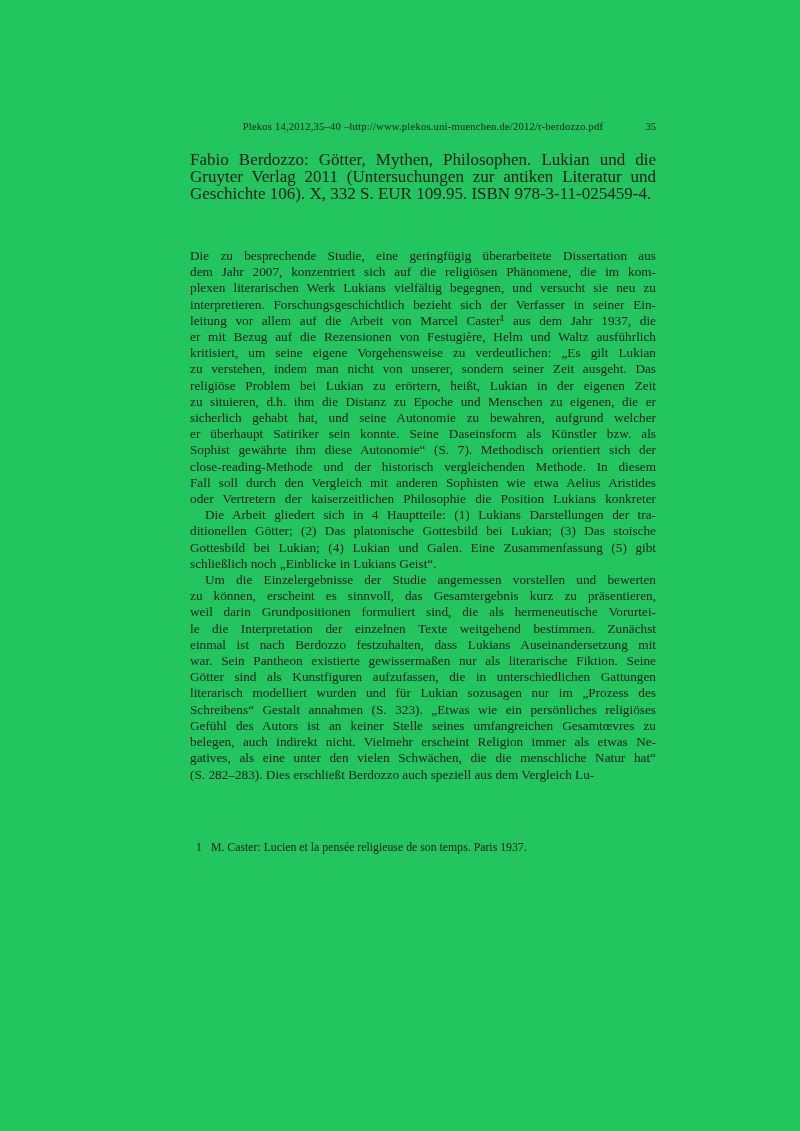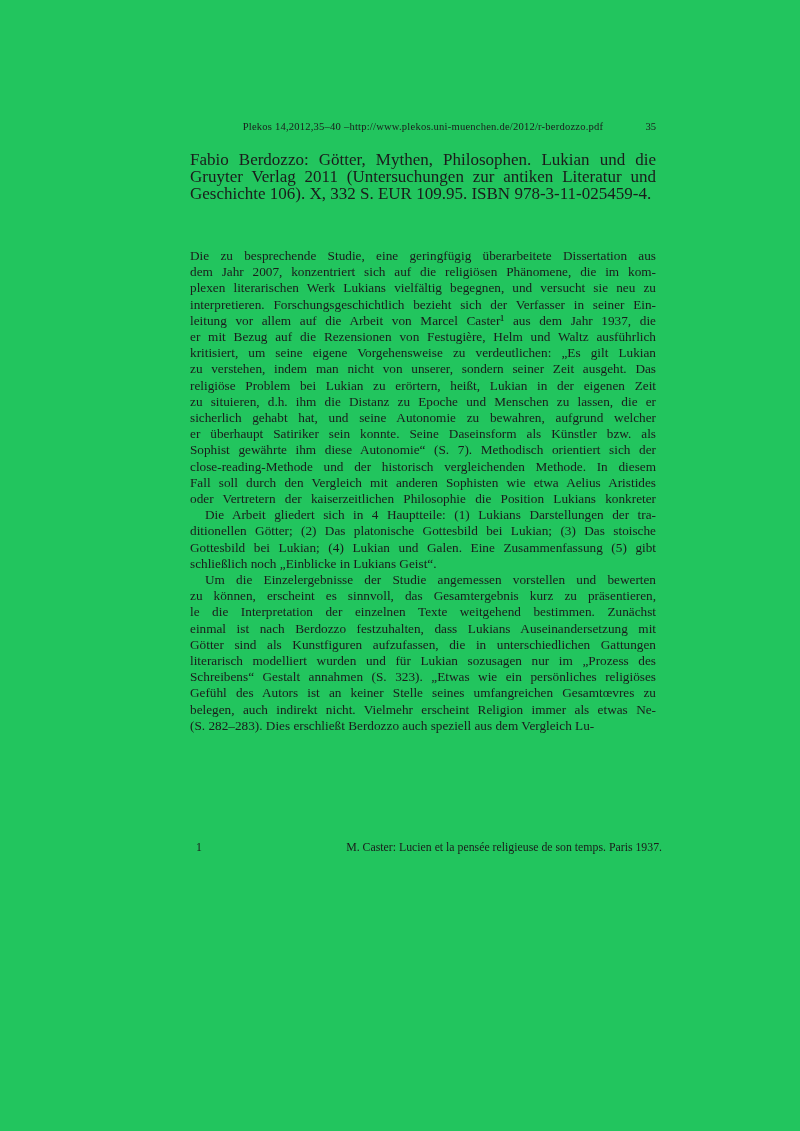--- a/index.html
+++ b/index.html
@@ -33,21 +33,21 @@
 
   
   .footnote {
     top: 840px;
     font-size: 11.8px;
     line-height: 14px;
     display: flex;
     padding-left: 6px;
   }
   .footnote .fn-num { flex: 0 0 auto; margin-right: 9px; }
-  .footnote .fn-text { flex: 1 1 auto; text-align: right; }
+  .footnote .fn-text { flex: 1 1 auto; }
 </style>
 </head>
 <body>
 
 <div class="page">
 
   <div class="textblock header">
     <span class="running">Plekos 14,2012,35–40 –http://www.plekos.uni-muenchen.de/2012/r-berdozzo.pdf</span>
     <span class="pagenum">35</span>
   </div>
@@ -62,44 +62,47 @@
       <div class="paragraph">
         <div class="line">Die zu besprechende Studie, eine geringfügig überarbeitete Dissertation aus</div>
         <div class="line">dem Jahr 2007, konzentriert sich auf die religiösen Phänomene, die im kom-</div>
         <div class="line">plexen literarischen Werk Lukians vielfältig begegnen, und versucht sie neu zu</div>
         <div class="line">interpretieren. Forschungsgeschichtlich bezieht sich der Verfasser in seiner Ein-</div>
         <div class="line">leitung vor allem auf die Arbeit von Marcel Caster¹ aus dem Jahr 1937, die</div>
         <div class="line">er mit Bezug auf die Rezensionen von Festugière, Helm und Waltz ausführlich</div>
         <div class="line">kritisiert, um seine eigene Vorgehensweise zu verdeutlichen: „Es gilt Lukian</div>
         <div class="line">zu verstehen, indem man nicht von unserer, sondern seiner Zeit ausgeht. Das</div>
         <div class="line">religiöse Problem bei Lukian zu erörtern, heißt, Lukian in der eigenen Zeit</div>
-        <div class="line">zu situieren, d.h. ihm die Distanz zu Epoche und Menschen zu lassen, die er</div>
+        <div class="line">zu situieren, d.h. ihm die Distanz zu Epoche und Menschen zu eigenen, die er</div>
         <div class="line">sicherlich gehabt hat, und seine Autonomie zu bewahren, aufgrund welcher</div>
         <div class="line">er überhaupt Satiriker sein konnte. Seine Daseinsform als Künstler bzw. als</div>
         <div class="line">Sophist gewährte ihm diese Autonomie“ (S. 7). Methodisch orientiert sich der</div>
         <div class="line">close-reading-Methode und der historisch vergleichenden Methode. In diesem</div>
         <div class="line">Fall soll durch den Vergleich mit anderen Sophisten wie etwa Aelius Aristides</div>
         <div class="line">oder Vertretern der kaiserzeitlichen Philosophie die Position Lukians konkreter</div>
       </div>
       <div class="paragraph indent">
         <div class="line">Die Arbeit gliedert sich in 4 Hauptteile: (1) Lukians Darstellungen der tra-</div>
         <div class="line">ditionellen Götter; (2) Das platonische Gottesbild bei Lukian; (3) Das stoische</div>
         <div class="line">Gottesbild bei Lukian; (4) Lukian und Galen. Eine Zusammenfassung (5) gibt</div>
         <div class="line last">schließlich noch „Einblicke in Lukians Geist“.</div>
       </div>
       <div class="paragraph indent">
         <div class="line">Um die Einzelergebnisse der Studie angemessen vorstellen und bewerten</div>
         <div class="line">zu können, erscheint es sinnvoll, das Gesamtergebnis kurz zu präsentieren,</div>
+        <div class="line">weil darin Grundpositionen formuliert sind, die als hermeneutische Vorurtei-</div>
         <div class="line">le die Interpretation der einzelnen Texte weitgehend bestimmen. Zunächst</div>
         <div class="line">einmal ist nach Berdozzo festzuhalten, dass Lukians Auseinandersetzung mit</div>
+        <div class="line">war. Sein Pantheon existierte gewissermaßen nur als literarische Fiktion. Seine</div>
         <div class="line">Götter sind als Kunstfiguren aufzufassen, die in unterschiedlichen Gattungen</div>
         <div class="line">literarisch modelliert wurden und für Lukian sozusagen nur im „Prozess des</div>
         <div class="line">Schreibens“ Gestalt annahmen (S. 323). „Etwas wie ein persönliches religiöses</div>
         <div class="line">Gefühl des Autors ist an keiner Stelle seines umfangreichen Gesamtœvres zu</div>
         <div class="line">belegen, auch indirekt nicht. Vielmehr erscheint Religion immer als etwas Ne-</div>
+        <div class="line">gatives, als eine unter den vielen Schwächen, die die menschliche Natur hat“</div>
         <div class="line last">(S. 282–283). Dies erschließt Berdozzo auch speziell aus dem Vergleich Lu-</div>
       </div>
     </div>
 
   <div class="textblock footnote">
     <span class="fn-num">1</span>
     <span class="fn-text">M. Caster: Lucien et la pensée religieuse de son temps. Paris 1937.</span>
   </div>
 
 </div>

